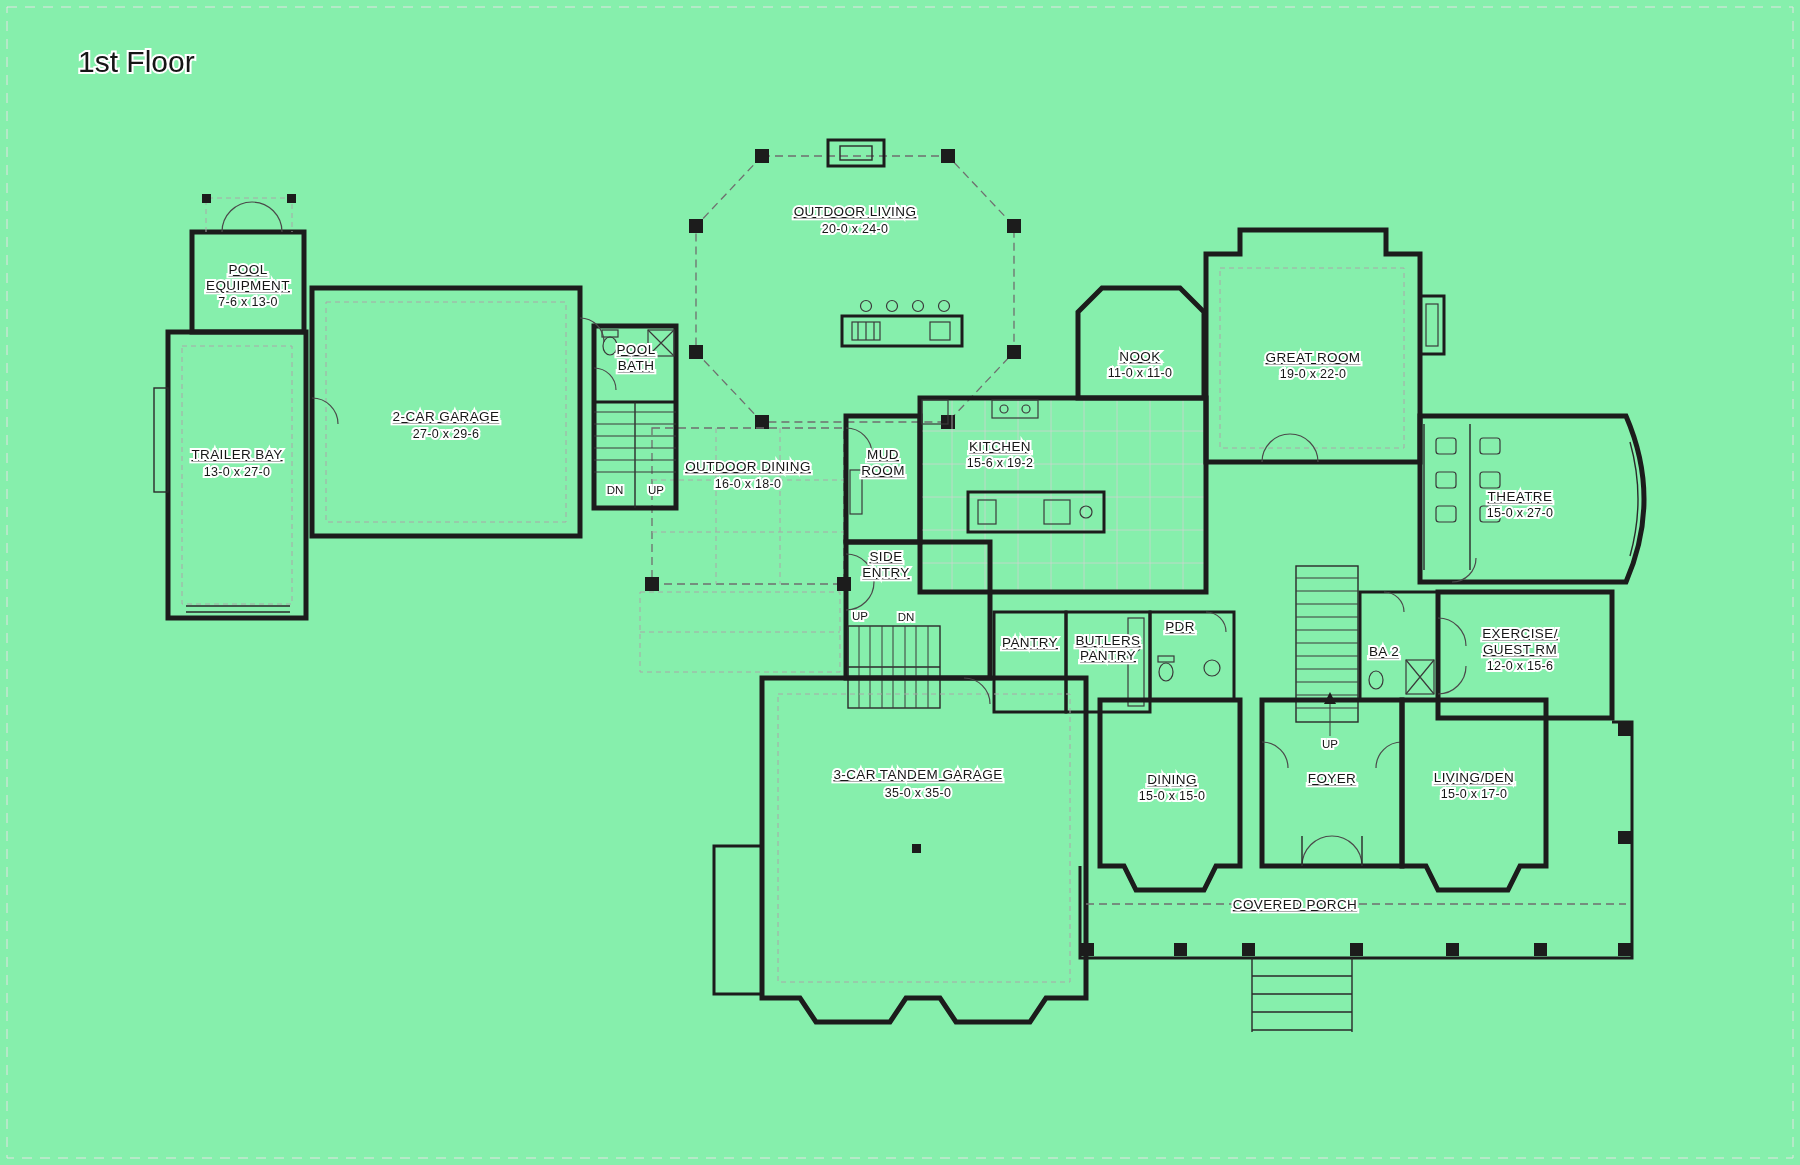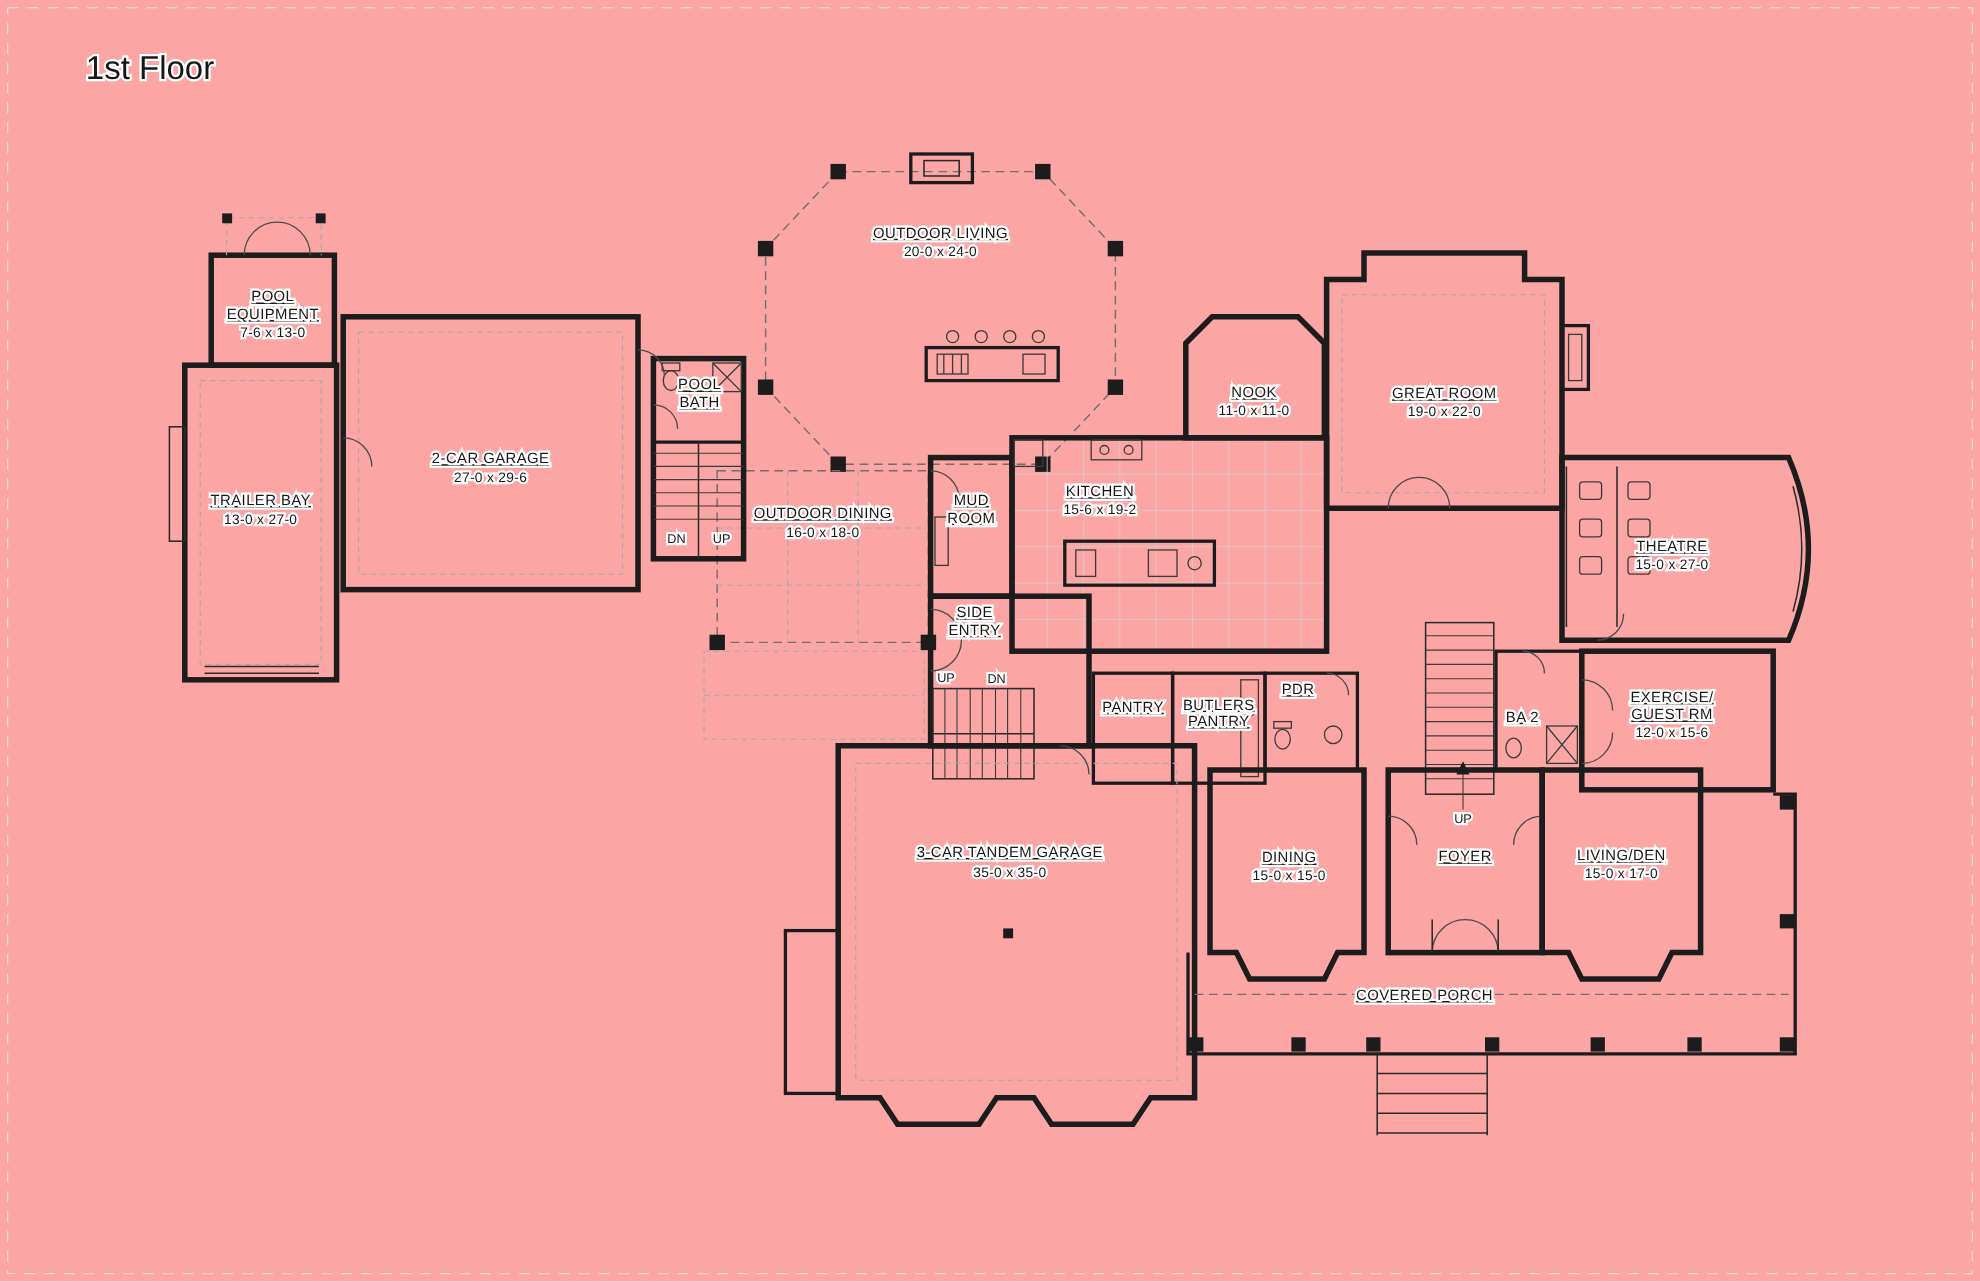--- a/index.html
+++ b/index.html
@@ -1,16 +1,16 @@
 <!DOCTYPE html>
 <html><head>
 <meta charset="utf-8">
 <style>
   html,body{margin:0;padding:0;background:#ffffff;}
-  .canvas{position:relative;width:1800px;height:1165px;background:#fca5a5;overflow:hidden;
+  .canvas{position:relative;width:1800px;height:1165px;background:#86efac;overflow:hidden;
           font-family:"Liberation Sans",sans-serif;}
   svg{position:absolute;left:0;top:0;}
 
   .wall      {fill:none;stroke:#1c1c1c;stroke-width:5;stroke-linejoin:miter;}
   .wall-med  {fill:none;stroke:#1c1c1c;stroke-width:3;stroke-linejoin:miter;}
   .wall-thin {fill:none;stroke:#2a2a2a;stroke-width:1.4;}
   .dash      {fill:none;stroke:#6f6f6f;stroke-width:1.3;stroke-dasharray:8 5;}
   .dash-light{fill:none;stroke:#a8a8a8;stroke-width:1;stroke-dasharray:5 4;}
   .grid      {stroke:#d2d2d2;stroke-width:0.7;}
   .post      {fill:#1c1c1c;stroke:none;}

